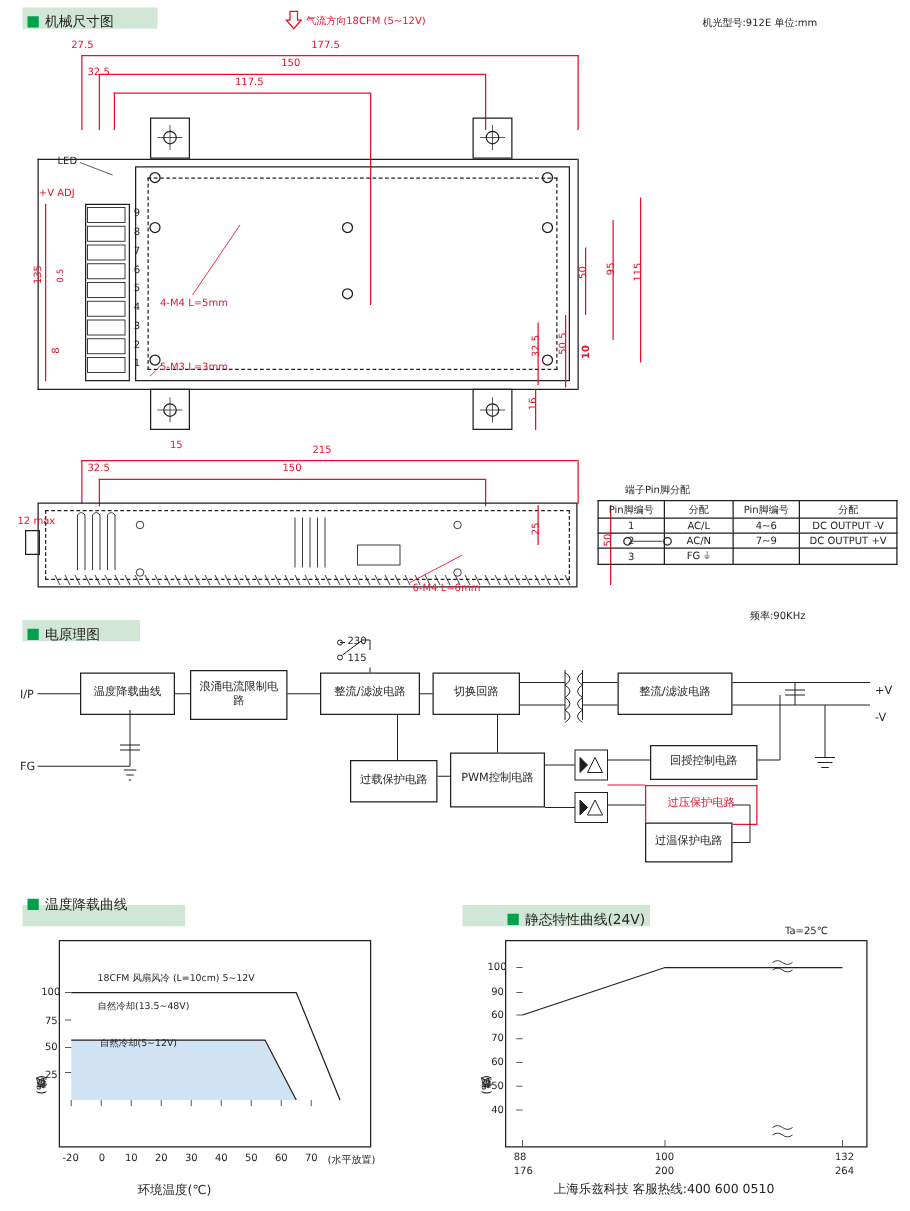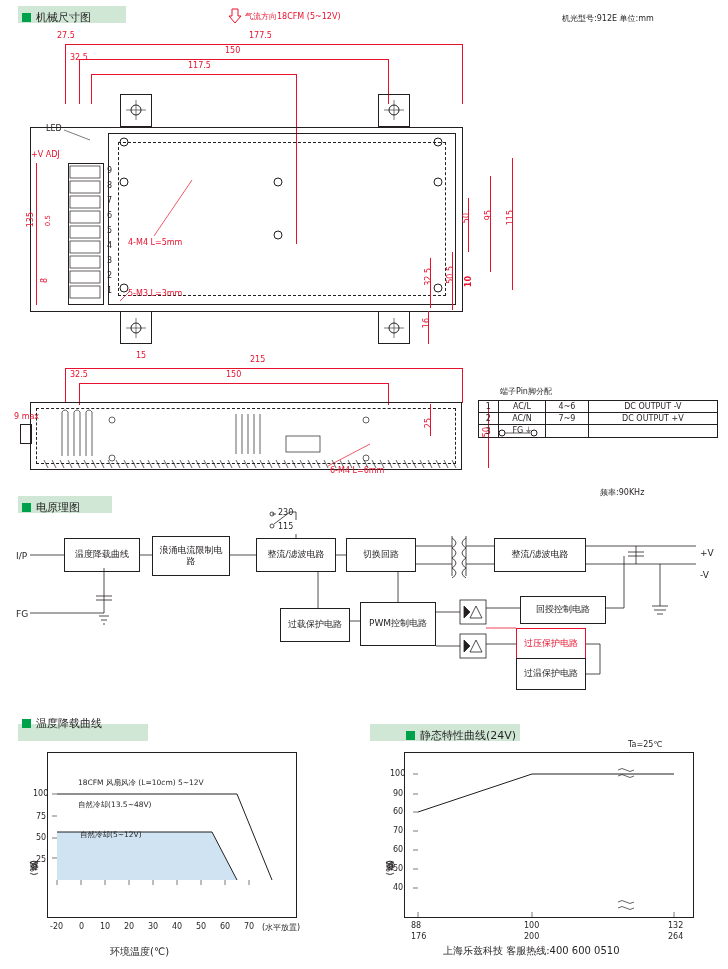--- a/index.html
+++ b/index.html
@@ -165,21 +165,21 @@
 <div class="lblr" style="left:70px;top:370px;">32.5</div>
 <div class="lblr" style="left:136px;top:351px;">15</div>
 <div class="redline" style="left:65px;top:368px;width:1px;height:35px;"></div>
 <div class="redline" style="left:462px;top:368px;width:1px;height:35px;"></div>
 <div class="redline" style="left:79px;top:383px;width:1px;height:22px;"></div>
 <div class="redline" style="left:388px;top:383px;width:1px;height:22px;"></div>
 
 <div class="thinbox" style="left:30px;top:402px;width:432px;height:68px;"></div>
 <div class="dashbox" style="left:36px;top:408px;width:420px;height:56px;"></div>
 <div class="thinbox" style="left:20px;top:424px;width:12px;height:20px;"></div>
-<div class="lblr" style="left:14px;top:412px;">9 max</div>
+<div class="lblr" style="left:14px;top:412px;">12 max</div>
 
 <svg class="abs" style="left:36px;top:406px;width:424px;height:62px;">
   <g stroke="#231f20" stroke-width="0.7" fill="none">
     <path d="M26,6 v44 M32,6 v44 M38,6 v44 M44,6 v44 M50,6 v44 M56,6 v44"></path>
     <path d="M26,6 q3,-4 6,0 M38,6 q3,-4 6,0 M50,6 q3,-4 6,0"></path>
     <path d="M200,8 v40 M206,8 v40 M212,8 v40 M218,8 v40 M224,8 v40"></path>
     <rect x="250" y="30" width="34" height="16"></rect>
     <circle cx="76" cy="14" r="3"></circle>
       <circle cx="330" cy="14" r="3"></circle>
     <circle cx="76" cy="52" r="3"></circle>
@@ -201,20 +201,26 @@
 </svg>
 
 <div class="lblr" style="left:330px;top:466px;">6-M4 L=6mm</div>
 <svg class="abs" style="left:326px;top:440px;width:66px;height:30px;">
   <line x1="2" y1="26" x2="44" y2="4" stroke="#e8112d" stroke-width="0.7"></line>
 </svg>
 
 <div class="lbl" style="left:500px;top:386px;">端子Pin脚分配</div>
 <table class="pin" style="left:478px;top:400px;width:240px;">
   <tbody>
+      <tr>
+    <th style="width:48px;">Pin脚编号</th>
+    <th style="width:50px;">分配</th>
+    <th style="width:48px;">Pin脚编号</th>
+    <th>分配</th>
+  </tr>
   <tr>
     <td>1</td>
     <td>AC/L</td>
     <td>4~6</td>
     <td>DC OUTPUT -V</td>
   </tr>
   <tr>
     <td>2</td>
     <td>AC/N</td>
     <td>7~9</td>
@@ -241,21 +247,21 @@
 <div class="lbl" style="left:16px;top:609px;font-size:9px;">FG</div>
 
 <div class="box" style="left:64px;top:538px;width:76px;height:34px;">温度降载曲线</div>
 <div class="box" style="left:152px;top:536px;width:78px;height:40px;padding:0 3px;">浪涌电流限制电路</div>
 <div class="box" style="left:256px;top:538px;width:80px;height:34px;">整流/滤波电路</div>
 <div class="box" style="left:346px;top:538px;width:70px;height:34px;">切换回路</div>
 <div class="box" style="left:494px;top:538px;width:92px;height:34px;">整流/滤波电路</div>
 <div class="box" style="left:280px;top:608px;width:70px;height:34px;padding:0 3px;">过载保护电路</div>
 <div class="box" style="left:360px;top:602px;width:76px;height:44px;padding:0 3px;">PWM控制电路</div>
 <div class="box" style="left:520px;top:596px;width:86px;height:28px;">回授控制电路</div>
-<div class="box" style="left:516px;top:628px;width:70px;height:32px;padding:0 3px;color:#e8112d;border-color:#e8112d;">过压保护电路</div>
+<div class="box" style="left:516px;top:628px;width:90px;height:32px;padding:0 3px;color:#e8112d;border-color:#e8112d;">过压保护电路</div>
 <div class="box" style="left:516px;top:658px;width:70px;height:32px;padding:0 3px;">过温保护电路</div>
 
 <div class="lbl" style="left:278px;top:508px;">230</div>
 <div class="lbl" style="left:278px;top:522px;">115</div>
 
 <div class="lbl" style="left:700px;top:548px;font-size:9px;">+V</div>
 <div class="lbl" style="left:700px;top:570px;font-size:9px;">-V</div>
 
 <svg class="abs" style="left:0px;top:496px;width:728px;height:210px;">
   <g stroke="#231f20" stroke-width="0.8" fill="none">

